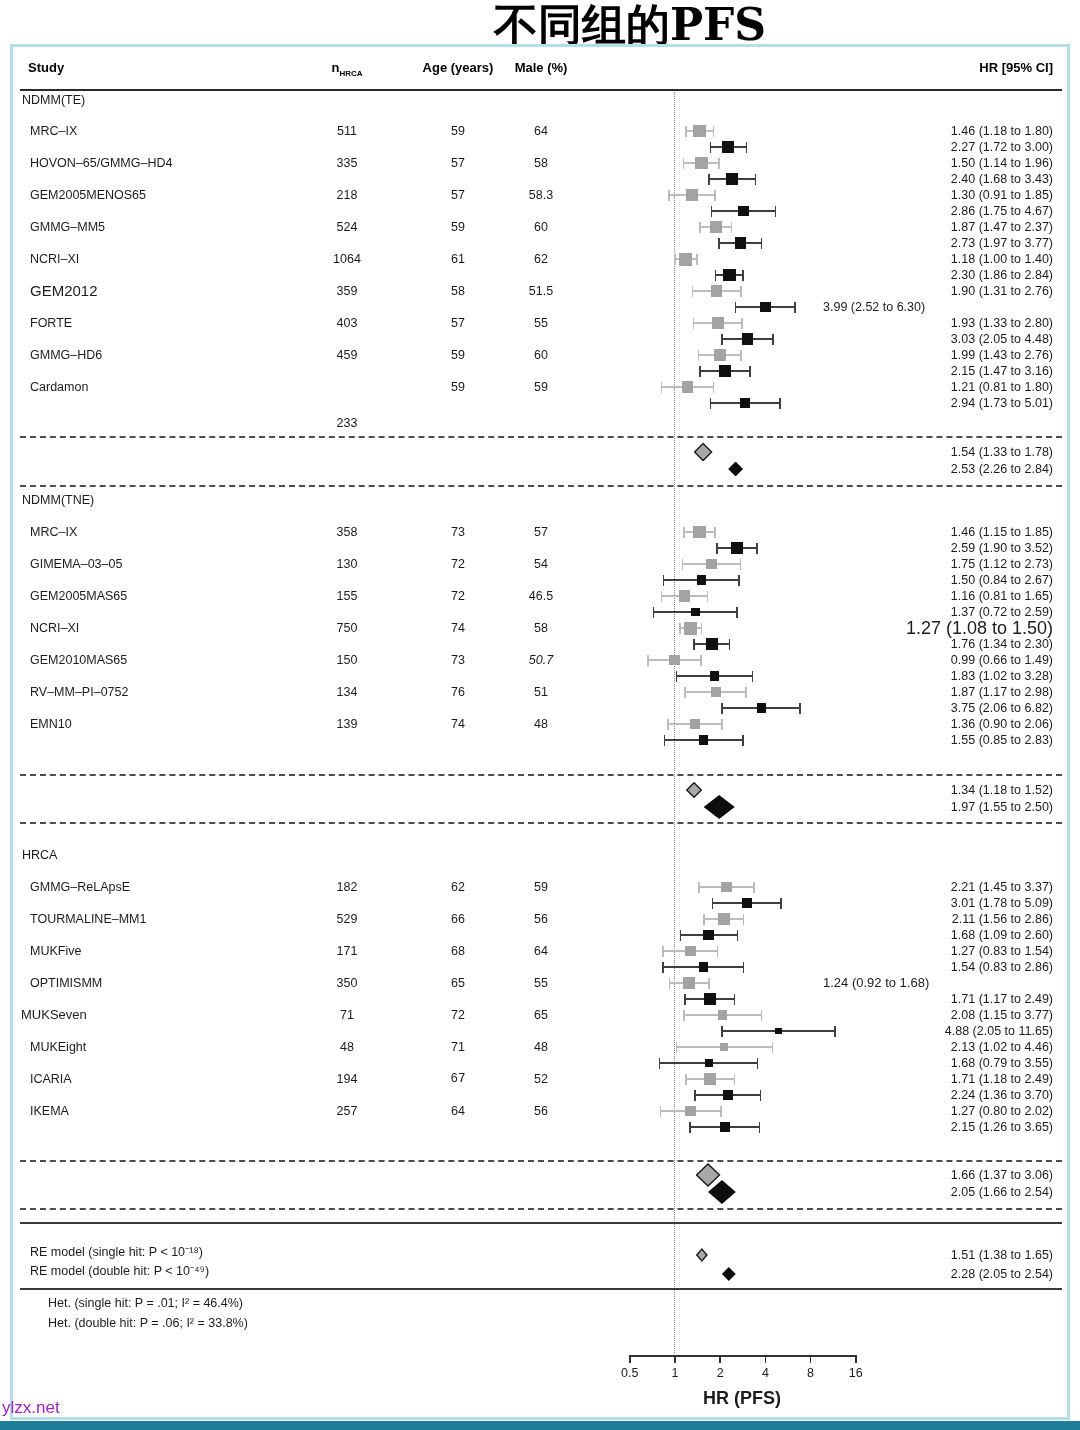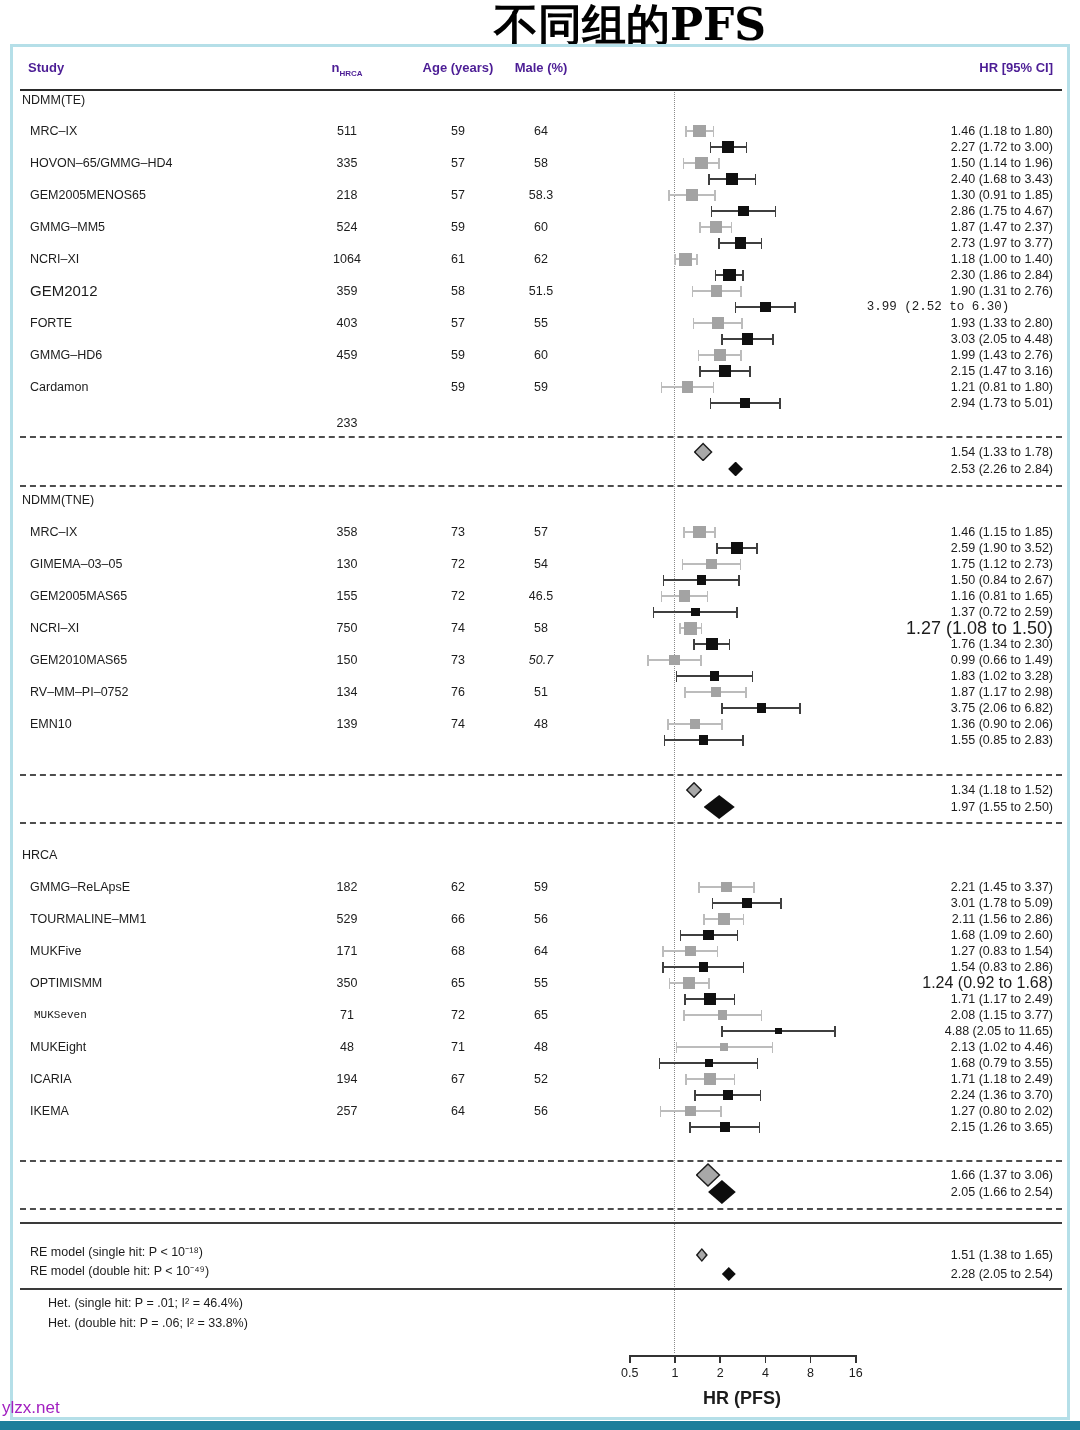--- a/index.html
+++ b/index.html
@@ -1,21 +1,21 @@
 <!DOCTYPE html>
 <html><head>
 <meta charset="utf-8">
 <style>
   html,body{margin:0;padding:0;background:#ffffff;}
   .page{position:relative;width:1080px;height:1430px;background:#ffffff;overflow:hidden;
         font-family:"Liberation Sans",sans-serif;color:#1c1c1c;}
   .title{position:absolute;top:-4px;left:180px;width:900px;text-align:center;
          font-family:"DejaVu Serif","Liberation Serif",serif;font-size:44px;font-weight:700;color:#000;}
   .panel{position:absolute;left:10px;top:44px;width:1054px;height:1370px;border:3px solid #b5dfe8;}
-  .colhead{position:absolute;font-size:13px;font-weight:700;color:#4c1d95;}
+  .colhead{position:absolute;font-size:13px;font-weight:700;color:#000000;}
   .center{text-align:center;}
   .right{text-align:right;}
   .rule{position:absolute;background:#2a2a2a;}
   .dotline{position:absolute;border-left:1.5px dotted #8a8a8a;width:0;}
   .axislabel{position:absolute;font-size:18px;font-weight:600;text-align:center;}
   .watermark{position:absolute;left:2px;top:1398px;font-size:17px;color:#a21fc0;}
   .bottombar{position:absolute;left:0;top:1421px;width:1080px;height:9px;background:#1d7e9b;}
   sub{font-size:8px;}
 </style>
 </head>
@@ -114,21 +114,21 @@
       <div class="" style="position: absolute; left: 496px; top: 283px; width: 90px; text-align: center; font-size: 12.5px; line-height: 16px; white-space: nowrap;">51.5</div>
       <div class="" style="position: absolute; left: 692.608px; top: 290.25px; width: 48.5946px; height: 1.5px; background: rgb(188, 188, 188);"></div>
       <div class="" style="position: absolute; left: 691.858px; top: 285.5px; width: 1.5px; height: 11px; background: rgb(188, 188, 188);"></div>
       <div class="" style="position: absolute; left: 740.453px; top: 285.5px; width: 1.5px; height: 11px; background: rgb(188, 188, 188);"></div>
       <div class="" style="position: absolute; left: 711.218px; top: 285.363px; width: 11.2747px; height: 11.2747px; background: rgb(163, 163, 163);"></div>
       <div class="" style="position: absolute; left: 735.271px; top: 306.25px; width: 59.7511px; height: 1.5px; background: rgb(63, 63, 63);"></div>
       <div class="" style="position: absolute; left: 734.521px; top: 301.5px; width: 1.5px; height: 11px; background: rgb(63, 63, 63);"></div>
       <div class="" style="position: absolute; left: 794.272px; top: 301.5px; width: 1.5px; height: 11px; background: rgb(63, 63, 63);"></div>
       <div class="" style="position: absolute; left: 759.97px; top: 301.733px; width: 10.5342px; height: 10.5342px; background: rgb(16, 16, 16);"></div>
       <div class="" style="position: absolute; right: 27px; top: 283px; width: 230px; text-align: right; left: auto; font-size: 12.5px; line-height: 16px; white-space: nowrap;">1.90 (1.31 to 2.76)</div>
-      <div class="" style="position: absolute; right: 27px; top: 299px; width: 230px; text-align: center; left: auto; font-size: 12.5px; line-height: 16px; white-space: nowrap; font-family: Liberation Mono, monospace;">3.99 (2.52 to 6.30)</div>
+      <div class="" style="position: absolute; right: 27px; top: 299px; width: 230px; text-align: left; left: auto; font-size: 12.5px; line-height: 16px; white-space: nowrap;">3.99 (2.52 to 6.30)</div>
       <div class="" style="position: absolute; left: 30px; top: 315px; font-size: 12.5px; line-height: 16px; white-space: nowrap;">FORTE</div>
       <div class="" style="position: absolute; left: 297px; top: 315px; width: 100px; text-align: center; font-size: 12.5px; line-height: 16px; white-space: nowrap;">403</div>
       <div class="" style="position: absolute; left: 418px; top: 315px; width: 80px; text-align: center; font-size: 12.5px; line-height: 16px; white-space: nowrap;">57</div>
       <div class="" style="position: absolute; left: 496px; top: 315px; width: 90px; text-align: center; font-size: 12.5px; line-height: 16px; white-space: nowrap;">55</div>
       <div class="" style="position: absolute; left: 693.596px; top: 322.25px; width: 48.5448px; height: 1.5px; background: rgb(188, 188, 188);"></div>
       <div class="" style="position: absolute; left: 692.846px; top: 317.5px; width: 1.5px; height: 11px; background: rgb(188, 188, 188);"></div>
       <div class="" style="position: absolute; left: 741.391px; top: 317.5px; width: 1.5px; height: 11px; background: rgb(188, 188, 188);"></div>
       <div class="" style="position: absolute; left: 712.238px; top: 317.361px; width: 11.278px; height: 11.278px; background: rgb(163, 163, 163);"></div>
       <div class="" style="position: absolute; left: 721.81px; top: 338.25px; width: 50.9799px; height: 1.5px; background: rgb(63, 63, 63);"></div>
       <div class="" style="position: absolute; left: 721.06px; top: 333.5px; width: 1.5px; height: 11px; background: rgb(63, 63, 63);"></div>
@@ -327,23 +327,23 @@
       <div class="" style="position: absolute; left: 418px; top: 975px; width: 80px; text-align: center; font-size: 12.5px; line-height: 16px; white-space: nowrap;">65</div>
       <div class="" style="position: absolute; left: 496px; top: 975px; width: 90px; text-align: center; font-size: 12.5px; line-height: 16px; white-space: nowrap;">55</div>
       <div class="" style="position: absolute; left: 669.563px; top: 982.25px; width: 39.2677px; height: 1.5px; background: rgb(188, 188, 188);"></div>
       <div class="" style="position: absolute; left: 668.813px; top: 977.5px; width: 1.5px; height: 11px; background: rgb(188, 188, 188);"></div>
       <div class="" style="position: absolute; left: 708.08px; top: 977.5px; width: 1.5px; height: 11px; background: rgb(188, 188, 188);"></div>
       <div class="" style="position: absolute; left: 683.081px; top: 977.053px; width: 11.8937px; height: 11.8937px; background: rgb(163, 163, 163);"></div>
       <div class="" style="position: absolute; left: 685.238px; top: 998.25px; width: 49.2516px; height: 1.5px; background: rgb(63, 63, 63);"></div>
       <div class="" style="position: absolute; left: 684.488px; top: 993.5px; width: 1.5px; height: 11px; background: rgb(63, 63, 63);"></div>
       <div class="" style="position: absolute; left: 733.74px; top: 993.5px; width: 1.5px; height: 11px; background: rgb(63, 63, 63);"></div>
       <div class="" style="position: absolute; left: 704.369px; top: 993.384px; width: 11.2311px; height: 11.2311px; background: rgb(16, 16, 16);"></div>
-      <div class="" style="position: absolute; right: 27px; top: 975px; width: 230px; text-align: right; left: auto; font-size: 16px; line-height: 16px; white-space: nowrap;">1.24 (0.92 to 1.68)</div>
+      <div class="" style="position: absolute; right: 27px; top: 975px; width: 230px; left: auto; font-size: 13px; line-height: 16px; white-space: nowrap;">1.24 (0.92 to 1.68)</div>
       <div class="" style="position: absolute; right: 27px; top: 991px; width: 230px; text-align: right; left: auto; font-size: 12.5px; line-height: 16px; white-space: nowrap;">1.71 (1.17 to 2.49)</div>
-      <div class="" style="position: absolute; left: 34px; top: 1007px; font-size: 11px; line-height: 16px; white-space: nowrap; font-family: Liberation Mono, monospace;">MUKSeven</div>
+      <div class="" style="position: absolute; left: 21px; top: 1007px; font-size: 13px; line-height: 16px; white-space: nowrap;">MUKSeven</div>
       <div class="" style="position: absolute; left: 297px; top: 1007px; width: 100px; text-align: center; font-size: 12.5px; line-height: 16px; white-space: nowrap;">71</div>
       <div class="" style="position: absolute; left: 418px; top: 1007px; width: 80px; text-align: center; font-size: 12.5px; line-height: 16px; white-space: nowrap;">72</div>
       <div class="" style="position: absolute; left: 496px; top: 1007px; width: 90px; text-align: center; font-size: 12.5px; line-height: 16px; white-space: nowrap;">65</div>
       <div class="" style="position: absolute; left: 684.114px; top: 1014.25px; width: 77.4245px; height: 1.5px; background: rgb(188, 188, 188);"></div>
       <div class="" style="position: absolute; left: 683.364px; top: 1009.5px; width: 1.5px; height: 11px; background: rgb(188, 188, 188);"></div>
       <div class="" style="position: absolute; left: 760.788px; top: 1009.5px; width: 1.5px; height: 11px; background: rgb(188, 188, 188);"></div>
       <div class="" style="position: absolute; left: 718.077px; top: 1010.32px; width: 9.36121px; height: 9.36121px; background: rgb(163, 163, 163);"></div>
       <div class="" style="position: absolute; left: 721.81px; top: 1030.25px; width: 113.3px; height: 1.5px; background: rgb(63, 63, 63);"></div>
       <div class="" style="position: absolute; left: 721.06px; top: 1025.5px; width: 1.5px; height: 11px; background: rgb(63, 63, 63);"></div>
       <div class="" style="position: absolute; left: 834.36px; top: 1025.5px; width: 1.5px; height: 11px; background: rgb(63, 63, 63);"></div>
@@ -359,21 +359,21 @@
       <div class="" style="position: absolute; left: 771.748px; top: 1041.5px; width: 1.5px; height: 11px; background: rgb(188, 188, 188);"></div>
       <div class="" style="position: absolute; left: 720.249px; top: 1042.94px; width: 8.11458px; height: 8.11458px; background: rgb(163, 163, 163);"></div>
       <div class="" style="position: absolute; left: 659.629px; top: 1062.25px; width: 97.9888px; height: 1.5px; background: rgb(63, 63, 63);"></div>
       <div class="" style="position: absolute; left: 658.879px; top: 1057.5px; width: 1.5px; height: 11px; background: rgb(63, 63, 63);"></div>
       <div class="" style="position: absolute; left: 756.867px; top: 1057.5px; width: 1.5px; height: 11px; background: rgb(63, 63, 63);"></div>
       <div class="" style="position: absolute; left: 704.832px; top: 1059px; width: 7.99632px; height: 7.99632px; background: rgb(16, 16, 16);"></div>
       <div class="" style="position: absolute; right: 27px; top: 1039px; width: 230px; text-align: right; left: auto; font-size: 12.5px; line-height: 16px; white-space: nowrap;">2.13 (1.02 to 4.46)</div>
       <div class="" style="position: absolute; right: 27px; top: 1055px; width: 230px; text-align: right; left: auto; font-size: 12.5px; line-height: 16px; white-space: nowrap;">1.68 (0.79 to 3.55)</div>
       <div class="" style="position: absolute; left: 30px; top: 1071px; font-size: 12.5px; line-height: 16px; white-space: nowrap;">ICARIA</div>
       <div class="" style="position: absolute; left: 297px; top: 1071px; width: 100px; text-align: center; font-size: 12.5px; line-height: 16px; white-space: nowrap;">194</div>
-      <div class="" style="position: absolute; left: 418px; top: 1071px; width: 80px; text-align: center; font-size: 12.5px; line-height: 16px; white-space: nowrap;">67</div>
+      <div class="" style="position: absolute; left: 418px; top: 1071px; width: 80px; text-align: center; font-size: 12.5px; line-height: 16px; white-space: nowrap; font-family: Liberation Mono, monospace;">67</div>
       <div class="" style="position: absolute; left: 496px; top: 1071px; width: 90px; text-align: center; font-size: 12.5px; line-height: 16px; white-space: nowrap;">52</div>
       <div class="" style="position: absolute; left: 685.793px; top: 1078.25px; width: 48.6966px; height: 1.5px; background: rgb(188, 188, 188);"></div>
       <div class="" style="position: absolute; left: 685.043px; top: 1073.5px; width: 1.5px; height: 11px; background: rgb(188, 188, 188);"></div>
       <div class="" style="position: absolute; left: 733.74px; top: 1073.5px; width: 1.5px; height: 11px; background: rgb(188, 188, 188);"></div>
       <div class="" style="position: absolute; left: 704.351px; top: 1073.37px; width: 11.2679px; height: 11.2679px; background: rgb(163, 163, 163);"></div>
       <div class="" style="position: absolute; left: 695.051px; top: 1094.25px; width: 65.2651px; height: 1.5px; background: rgb(63, 63, 63);"></div>
       <div class="" style="position: absolute; left: 694.301px; top: 1089.5px; width: 1.5px; height: 11px; background: rgb(63, 63, 63);"></div>
       <div class="" style="position: absolute; left: 759.566px; top: 1089.5px; width: 1.5px; height: 11px; background: rgb(63, 63, 63);"></div>
       <div class="" style="position: absolute; left: 722.506px; top: 1089.92px; width: 10.1682px; height: 10.1682px; background: rgb(16, 16, 16);"></div>
       <div class="" style="position: absolute; right: 27px; top: 1071px; width: 230px; text-align: right; left: auto; font-size: 12.5px; line-height: 16px; white-space: nowrap;">1.71 (1.18 to 2.49)</div>

